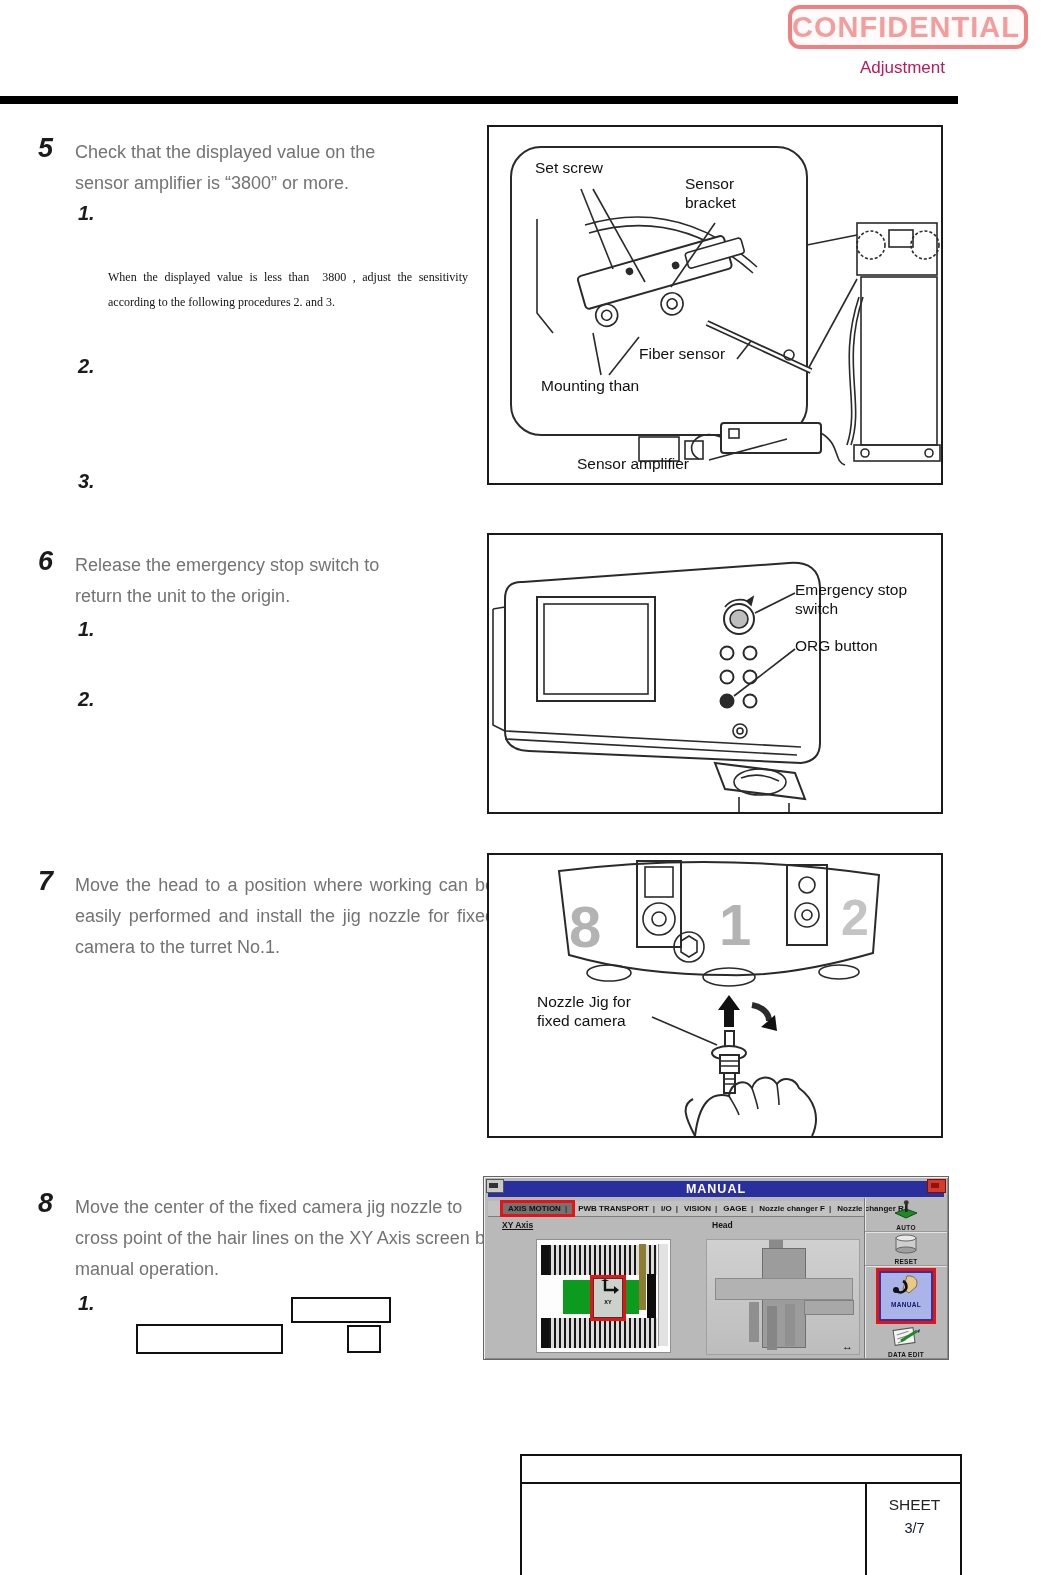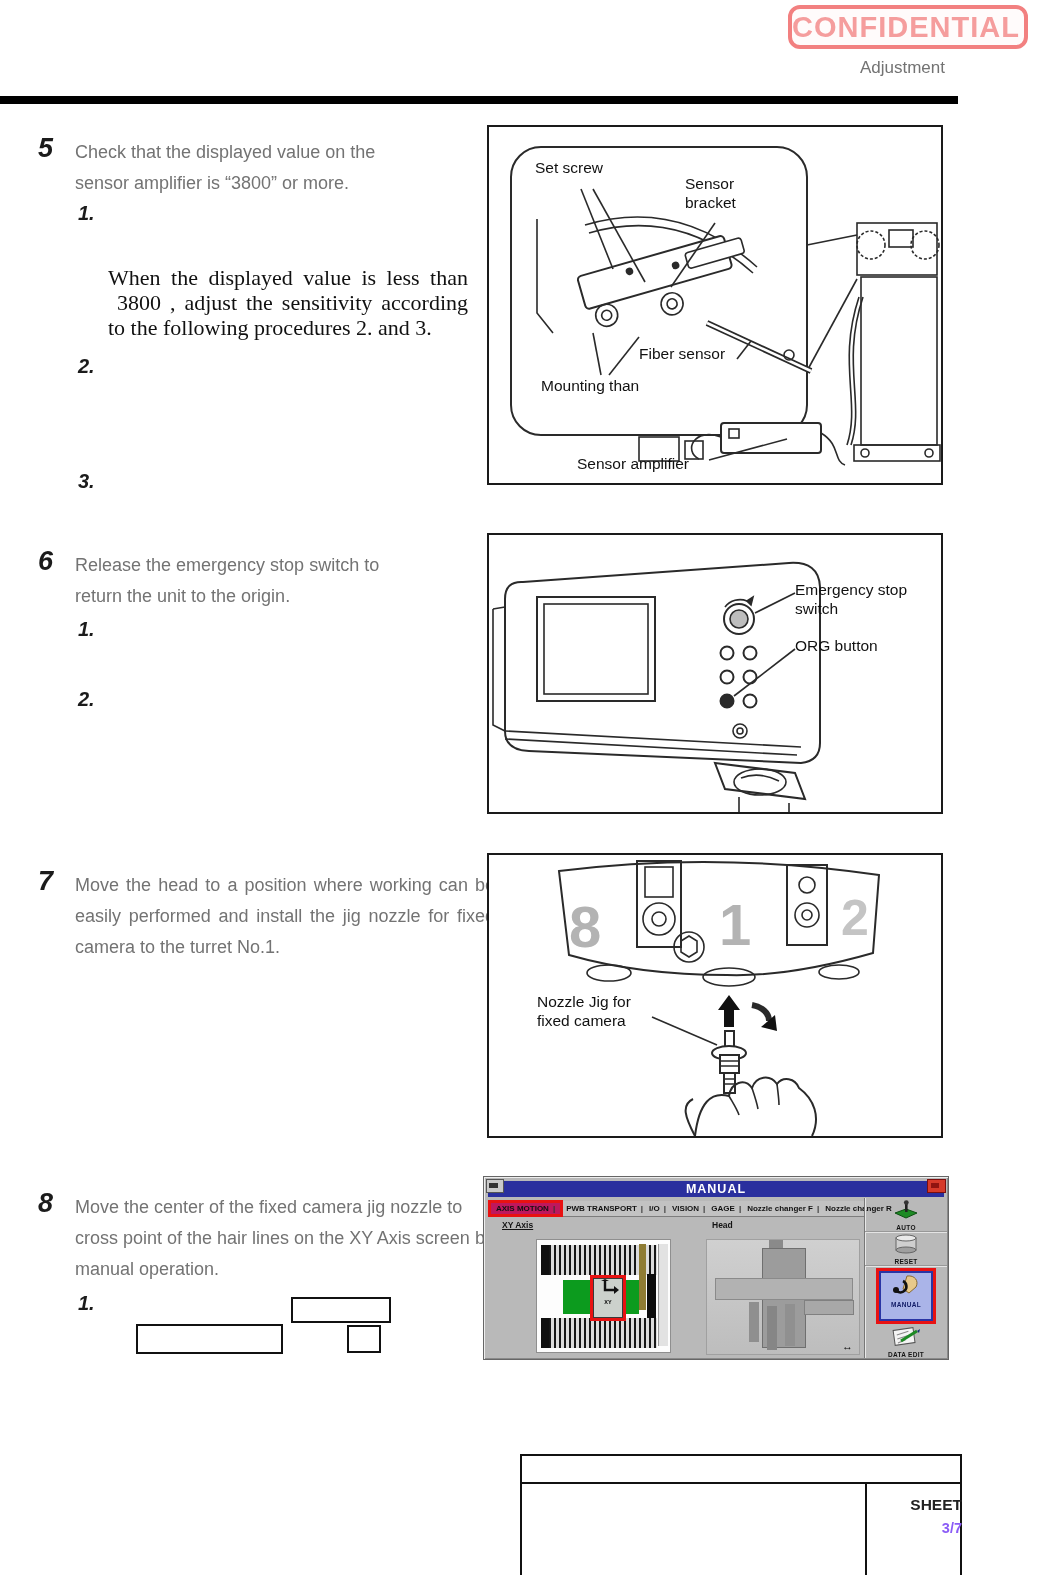--- a/index.html
+++ b/index.html
@@ -7,29 +7,29 @@
     position:relative; width:1041px; height:1575px; background:#fff; overflow:hidden;
     font-family:"Liberation Sans", sans-serif; color:#1b1b1b;
   }
   
   .stamp {
     position:absolute; left:788px; top:5px; width:232px; height:36px;
     border:4px solid #f28080; border-radius:12px;
     color:#f59d9d; font-size:29px; font-weight:bold; letter-spacing:1px;
     line-height:36px; background:rgba(255,240,240,.25);
   }
-  .section-label { position:absolute; top:58px; right:96px; font-size:17px; color:#737373;text-align:right; }
+  .section-label { position:absolute; top:58px; right:96px; font-size:17px; color:#be185d;text-align:right; }
   .hrule { position:absolute; left:0; top:96px; width:958px; height:8px; background:#000; }
 
   
   .stepnum { position:absolute; font-size:27px; font-weight:bold; font-style:italic; }
   .steptext { position:absolute; font-size:18px; line-height:31px; color:#737373; }
   .j { text-align:justify; }
   .subnum { position:absolute; font-size:20px; font-weight:bold; font-style:italic; }
-  .serifnote { position:absolute; font-family:"Liberation Serif", serif; font-size:22px; line-height:25px; color:#111; }
+  .serifnote { position:absolute; font-family:"Liberation Serif", serif; font-size:12px; line-height:25px; color:#111; }
 
   
   .fig { position:absolute; border:2px solid #1a1a1a; background:#fff; }
   .flabel { position:absolute; font-size:15.5px; line-height:1.2; color:#111; }
   .blank-box { position:absolute; border:2px solid #111; background:#fff; }
 
   
   .ss { position:absolute; left:483px; top:1176px; width:464px; height:182px;
         background:#b9b9b9; border:1px solid #666;
         box-shadow:inset 1px 1px 0 #eee, inset -1px -1px 0 #8a8a8a; }
@@ -37,21 +37,21 @@
         color:#fff; font-size:12.5px; font-weight:bold; letter-spacing:1px; text-align:center; line-height:16px; }
   .ss-sysicon { position:absolute; left:2px; top:2px; width:16px; height:12px; background:#c9c9c9; border:1px solid #555; }
   .ss-sysicon::after { content:""; position:absolute; left:2px; top:3px; width:9px; height:5px; background:#333; }
   .ss-close { position:absolute; right:2px; top:2px; width:17px; height:12px; background:#d63a2a; border:1px solid #7a0f0f; }
   .ss-close::after { content:""; position:absolute; left:3px; top:3px; width:8px; height:5px; background:#8f1410; }
   .ss-tabs { position:absolute; left:4px; top:24px; width:378px; height:15px; background:#c2c2c2;
         border-bottom:1px solid #7d7d7d; font-size:8px; font-weight:bold; color:#111;
         display:flex; align-items:center; white-space:nowrap; }
   .ss-tab { padding:0 3px; }
   .ss-tab:not(.last)::after { content:"|"; margin-left:4px; color:#333; }
-  .tab-active { border:3px solid #e81212; background:#be185d; margin-top:-4px; margin-bottom:-3px; padding:1px 5px; }
+  .tab-active { border:3px solid #e81212; background:#737373; margin-top:-4px; margin-bottom:-3px; padding:1px 5px;margin-left:12px; }
   .ss-panel-label { position:absolute; font-size:8.5px; font-weight:bold; color:#141414; }
   .xy-photo { position:absolute; left:52px; top:62px; width:133px; height:112px; background:#fdfdfd; border:1px solid #8f8f8f; overflow:hidden; }
   .stripes { position:absolute; background:repeating-linear-gradient(90deg,#161616 0 2px,#dcdcdc 2px 5px); }
   .stripe-cap { position:absolute; background:#101010; }
   .greenband { position:absolute; left:26px; top:40px; width:76px; height:34px; background:#0c9b1e; }
   .xybtn { position:absolute; left:56px; top:38px; width:28px; height:38px; background:#ccd1cc;
         border:1px solid #3a3a3a; outline:3px solid #e81212; text-align:center; }
   .xybtn .xytxt { font-size:5.5px; font-weight:bold; color:#000; display:block; margin-top:-2px; }
   .oliv { position:absolute; left:102px; top:4px; width:7px; height:66px; background:#8f7c33; }
   .blackbar { position:absolute; left:110px; top:34px; width:9px; height:72px; background:#0d0d0d; }
@@ -64,23 +64,23 @@
         box-shadow:inset 1px 0 0 #e8e8e8; display:flex; flex-direction:column; align-items:center; }
   .side-cell { width:100%; text-align:center; border-bottom:1px solid #989898; box-shadow:0 1px 0 #e4e4e4; padding-top:2px; }
   .side-label { display:block; font-size:6.5px; font-weight:bold; color:#141414; letter-spacing:.3px; }
   .manual-box { display:inline-block; width:50px; height:46px; background:#aab4e8; border:2px solid #2a35a5;
         outline:3px solid #e81212; margin-top:3px; }
   .manual-box .side-label { color:#101a66; margin-top:-2px; }
 
   
   .ftable { position:absolute; left:520px; top:1454px; width:438px; height:119px; border:2px solid #111; }
   .ftable .row1 { position:absolute; left:0; top:0; right:0; height:26px; border-bottom:2px solid #111; }
-  .ftable .cellR { position:absolute; left:343px; top:28px; bottom:0; width:95px; border-left:2px solid #111; text-align:right;font-weight:bold; }
+  .ftable .cellR { position:absolute; left:343px; top:28px; bottom:0; width:95px; border-left:2px solid #111; text-align:center; }
   .sheet-word { display:block; margin-top:12px; font-size:15.5px; color:#222; }
-  .sheet-num { display:block; margin-top:6px; font-size:14.5px; color:#8b5cf6; }
+  .sheet-num { display:block; margin-top:6px; font-size:14.5px; color:#0f172a; }
 
   svg text { font-family:"Liberation Sans", sans-serif; }
 </style>
 </head>
 <body>
 
 <div class="page">
 
   <div class="stamp">CONFIDENTIAL</div>
   <div class="section-label">Adjustment</div>

